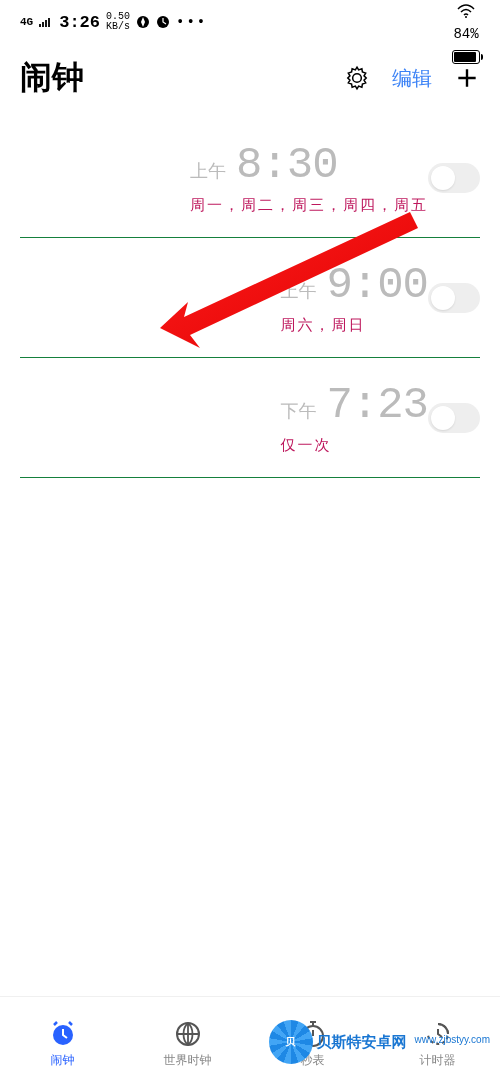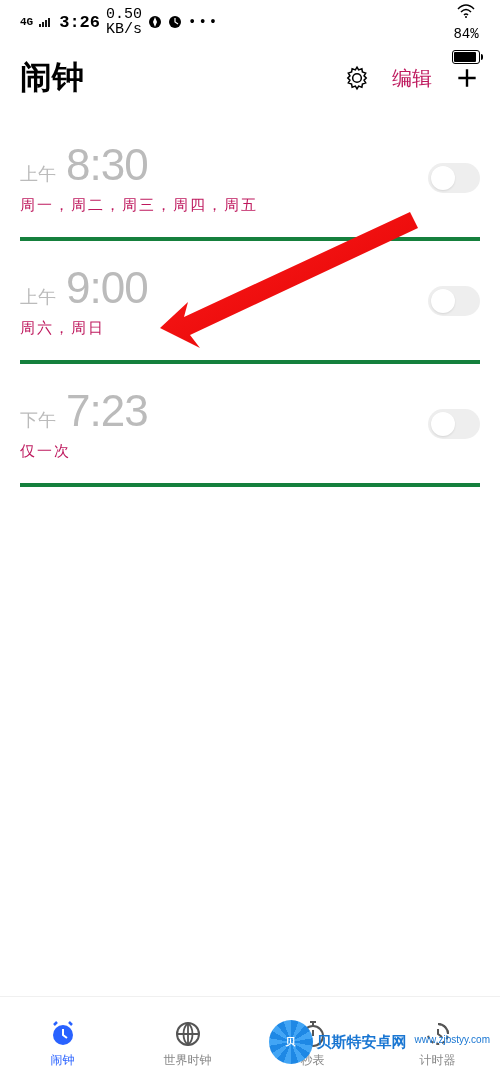--- a/index.html
+++ b/index.html
@@ -30,21 +30,21 @@
       gap: 6px;
     }
     .status-right {
       display: flex;
       align-items: center;
       gap: 8px;
       flex-direction: column;
     }
     .signal-4g { font-size: 11px; font-weight: 600; }
     .time-sb { font-size: 17px; font-weight: 700; }
-    .kbs { font-size: 15px; line-height: 1; }
+    .kbs { font-size: 10px; line-height: 1; }
     .dots-sb { letter-spacing: 2px; }
     .battery-icon {
       width: 28px;
       height: 14px;
       border: 1.5px solid #000;
       border-radius: 3px;
       position: relative;
     }
     .battery-icon::after {
       content: '';
@@ -78,35 +78,36 @@
       font-weight: 700;
       color: #000;
     }
     .header-actions {
       display: flex;
       align-items: center;
       gap: 22px;
     }
     .edit-label {
       font-size: 20px;
-      color: #be185d;
+      color: #3b82f6;
     }
     .gear-icon, .plus-icon { display: flex; }
     
     
     .alarm-list {
       padding: 0 20px;
     }
     .alarm-item {
       padding: 22px 0;
-      border-bottom: 4px solid #15803d;
+      border-bottom: 1px solid #15803d;
       position: relative;
       display: flex;
-      justify-content: space-between;
-      align-items: center;
+      justify-content: flex-end;
+      align-items: center;
+      font-family: Liberation Mono, monospace;
     }
     .alarm-content {
       display: flex;
       flex-direction: column;
     }
     .alarm-time-row {
       display: flex;
       align-items: baseline;
       gap: 10px;
     }

